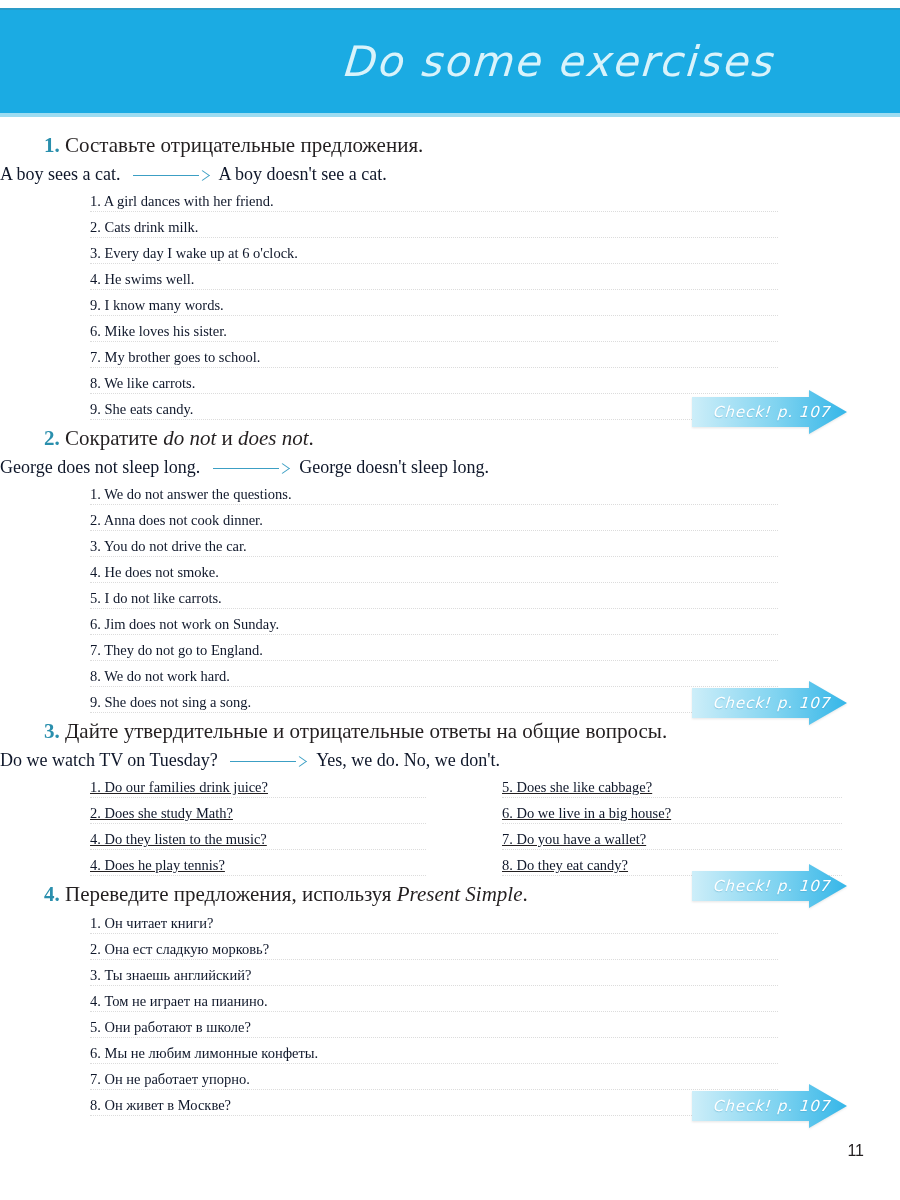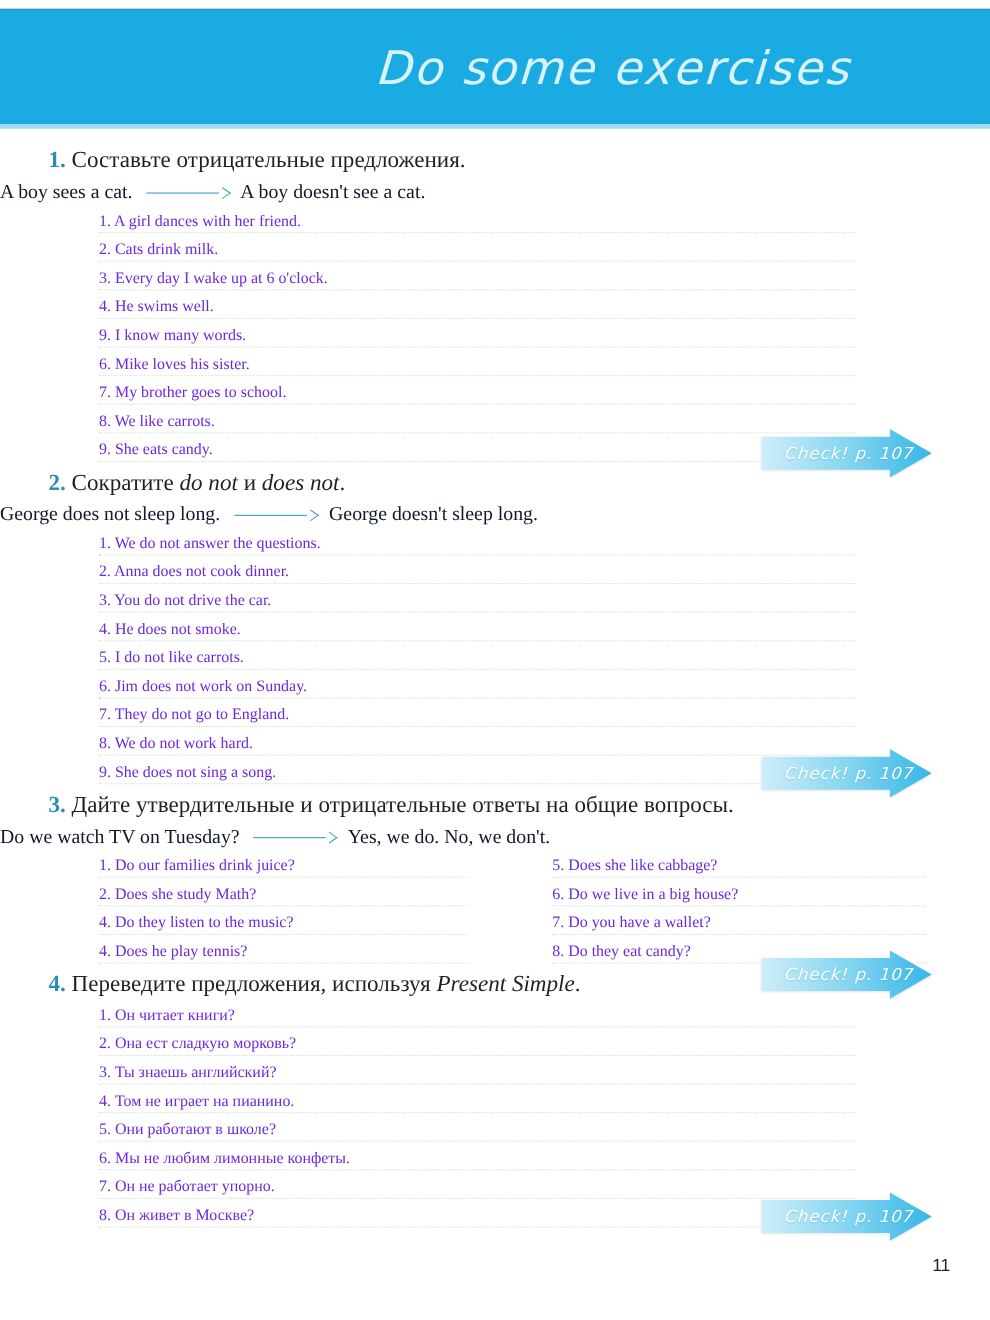--- a/index.html
+++ b/index.html
@@ -117,21 +117,21 @@
     list-style: none;
     margin: 0;
     padding: 0;
   }
   .item {
     position: relative;
     font-size: 14.5px;
     line-height: 18px;
     height: 26px;
     padding-left: 90px;
-    color: #6d28d9;
+    color: #0f172a;
     white-space: nowrap;
     overflow: hidden;
   }
   .item .txt {
     position: relative;
     z-index: 2;
     background: #ffffff;
     padding-right: 5px;
   }
   .item::after {
@@ -143,20 +143,21 @@
     border-bottom: 1px dotted #dcdcdc;
     z-index: 1;
   }
 
   
   .cols {
     display: flex;
   }
   .cols .col {
     width: 50%;
+    text-decoration: underline;
   }
   .cols .col .item {
     padding-left: 90px;
   }
   .cols .col-right .item {
     padding-left: 52px;
   }
   .cols .col .item::after {
     left: 90px;
     right: 24px;

